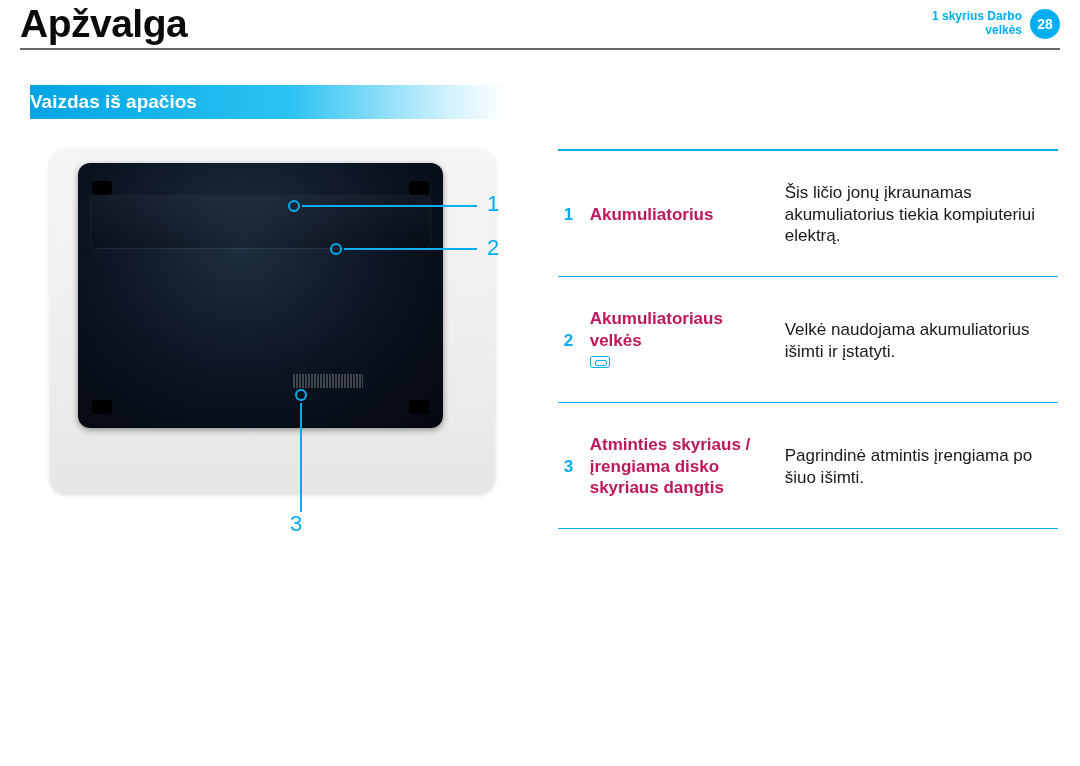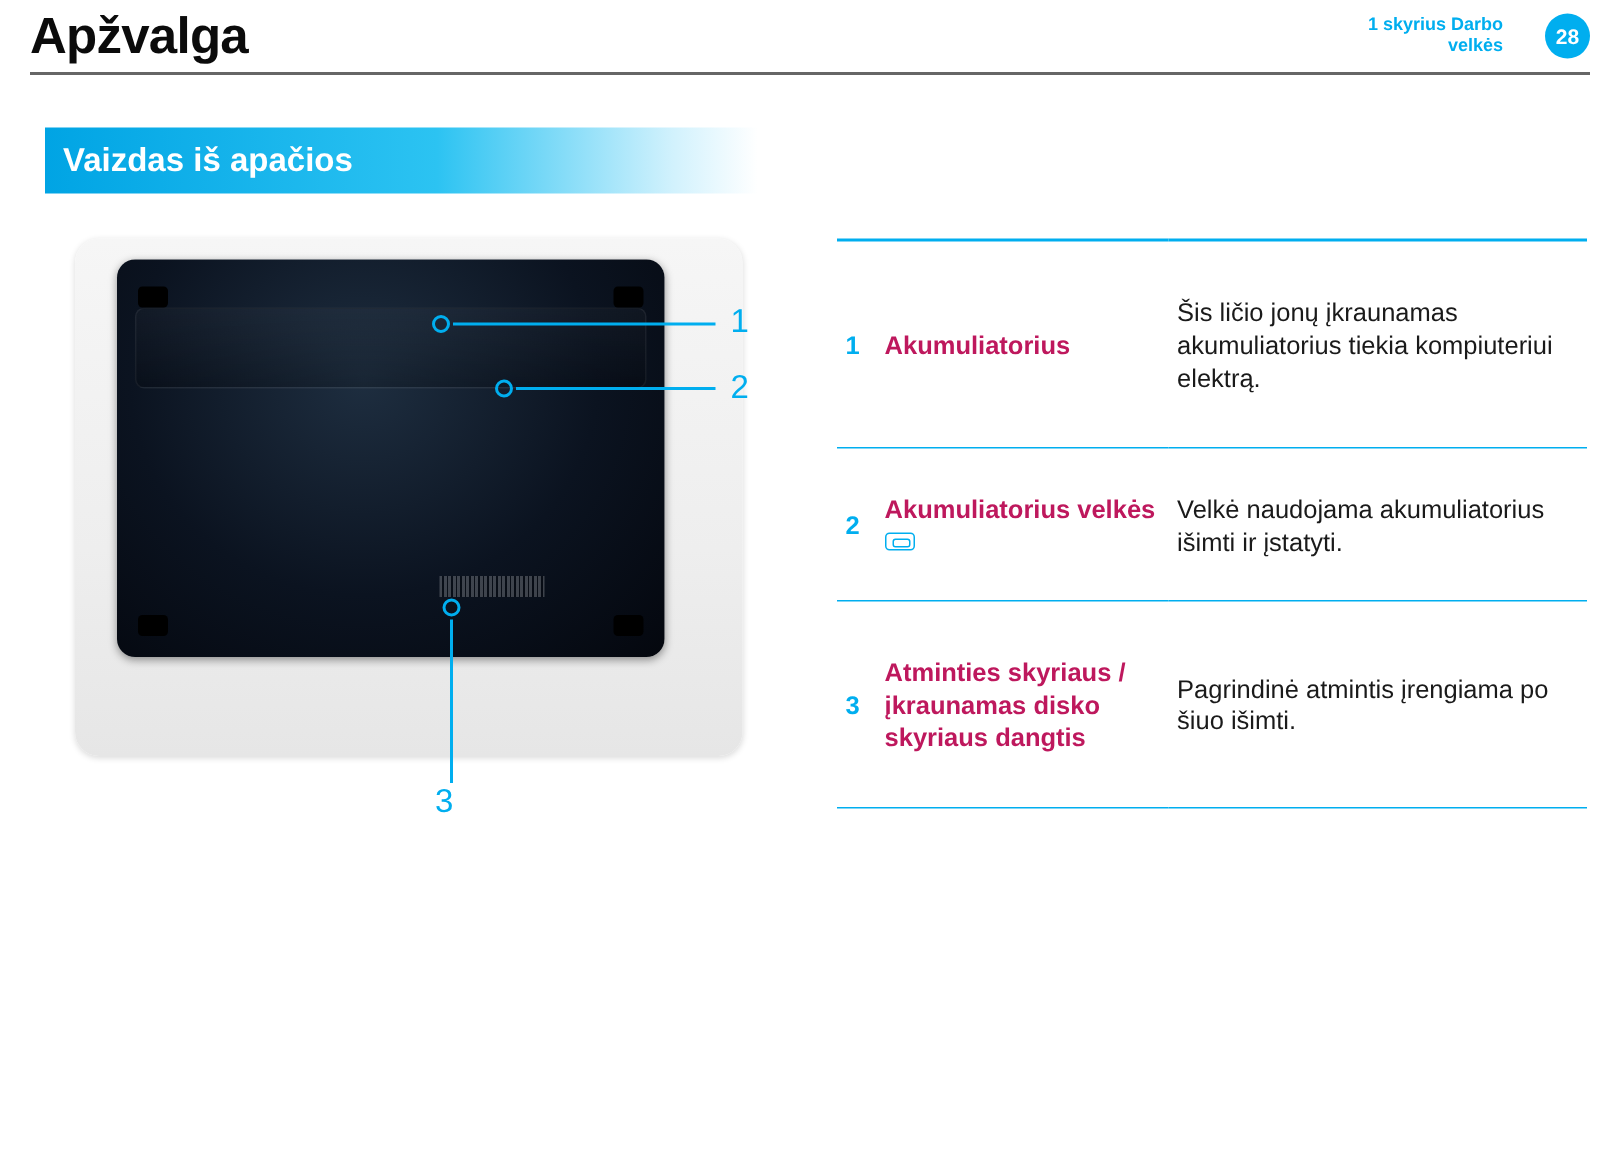--- a/index.html
+++ b/index.html
@@ -13,21 +13,21 @@
   .header {
     position: relative;
     height: 50px;
     border-bottom: 2px solid #666;
     margin: 0 20px;
     display: flex;
     align-items: center;
     justify-content: space-between;
   }
   .title {
-    font-size: 34px;
+    font-size: 39px;
     font-weight: 700;
     color: #0b0b0b;
     letter-spacing: -0.5px;
   }
   .chapter-wrap {
     display: flex;
     align-items: center;
     gap: 8px;
   }
   .chapter-text {
@@ -41,30 +41,29 @@
     width: 30px;
     height: 30px;
     border-radius: 50%;
     background: #00aeef;
     color: #fff;
     display: flex;
     align-items: center;
     justify-content: center;
     font-size: 14px;
     font-weight: 600;
-    margin-left: 20px;
   }
   .subhead {
     margin: 35px 30px 20px 30px;
     width: 475px;
-    height: 44px;
+    height: 34px;
     display:flex;
     align-items:center;
-    padding-left: 12px;
-    font-size: 22px;
+    padding-left: 0;
+    font-size: 19px;
     font-weight: 700;
     color: #fff;
     background: linear-gradient(90deg, #00a4e4 0%, #2cc3f2 55%, rgba(102,210,248,0.3) 88%, rgba(255,255,255,0) 100%);
   }
   .content {
     display:flex;
     gap: 50px;
     padding: 10px 22px 0 50px;
   }
   .figure {
@@ -185,26 +184,26 @@
   <table class="parts">
     <tbody>
         <tr>
       <td class="num">1</td>
       <td class="term">Akumuliatorius</td>
       <td class="desc">Šis ličio jonų įkraunamas akumuliatorius tiekia kompiuteriui elektrą.</td>
     </tr>
     <tr>
       <td class="num">2</td>
       <td class="term">
-        <span>Akumuliatorius velkės</span><br>
+        <span>Akumuliatoriaus velkės</span><br>
         <span class="latch-icon"></span>
       </td>
       <td class="desc">Velkė naudojama akumuliatorius išimti ir įstatyti.</td>
     </tr>
     <tr>
       <td class="num">3</td>
-      <td class="term">Atminties skyriaus / įkraunamas disko skyriaus dangtis</td>
+      <td class="term">Atminties skyriaus / įrengiama disko skyriaus dangtis</td>
       <td class="desc">Pagrindinė atmintis įrengiama po šiuo išimti.</td>
     </tr>
   </tbody>
     </table>
 
 </div>
 
 </body></html>

